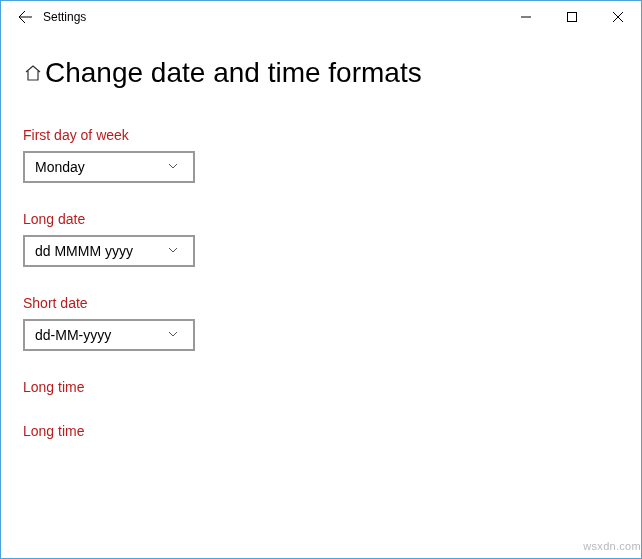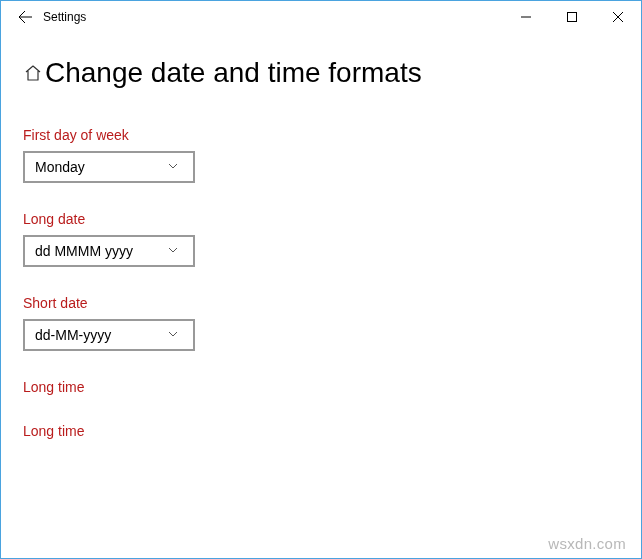--- a/index.html
+++ b/index.html
@@ -96,23 +96,23 @@
     }
     .combo-value {
       font-size: 14px;
       color: #000;
     }
     .chevron {
       color: #555;
     }
     .watermark {
       position: absolute;
-      right: 15px;
+      right: 0;
       bottom: 6px;
-      font-size: 15px;
+      font-size: 11px;
       color: #b8b8b8;
       letter-spacing: 0.3px;
     }
   </style>
 </head>
 <body>
 
 <div class="titlebar">
   <div class="titlebar-left">
     <span class="back-arrow">

